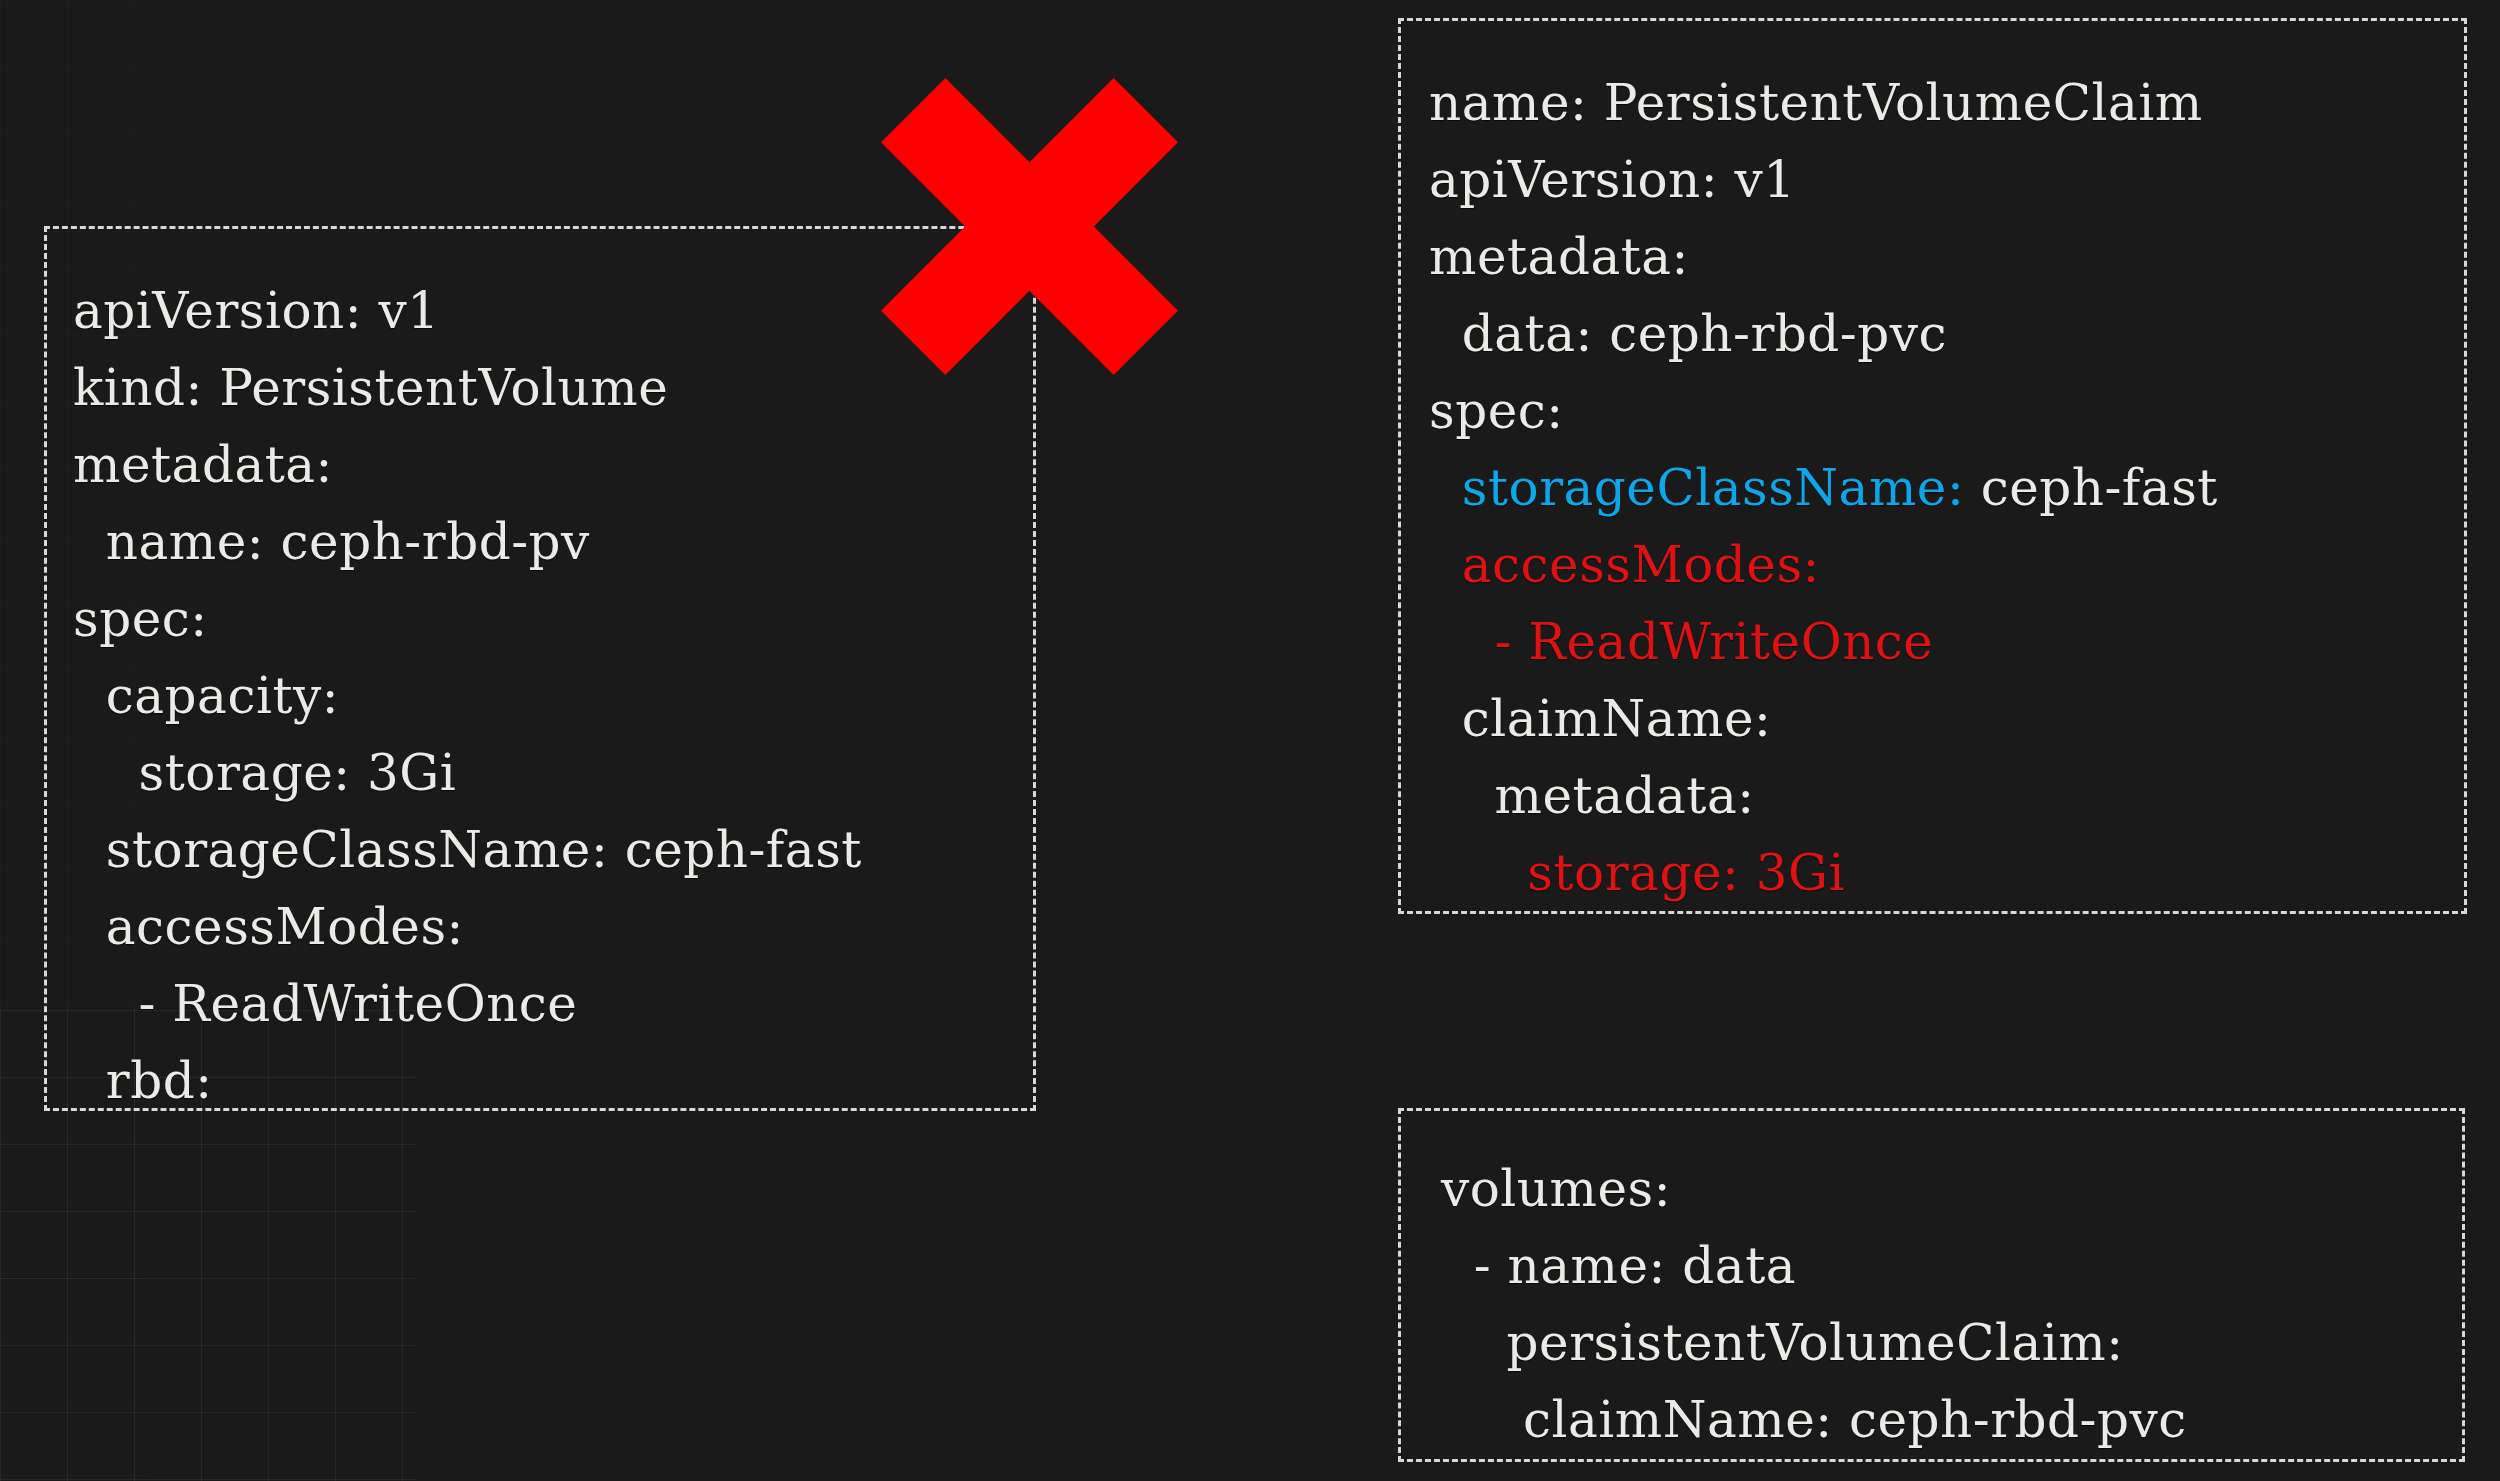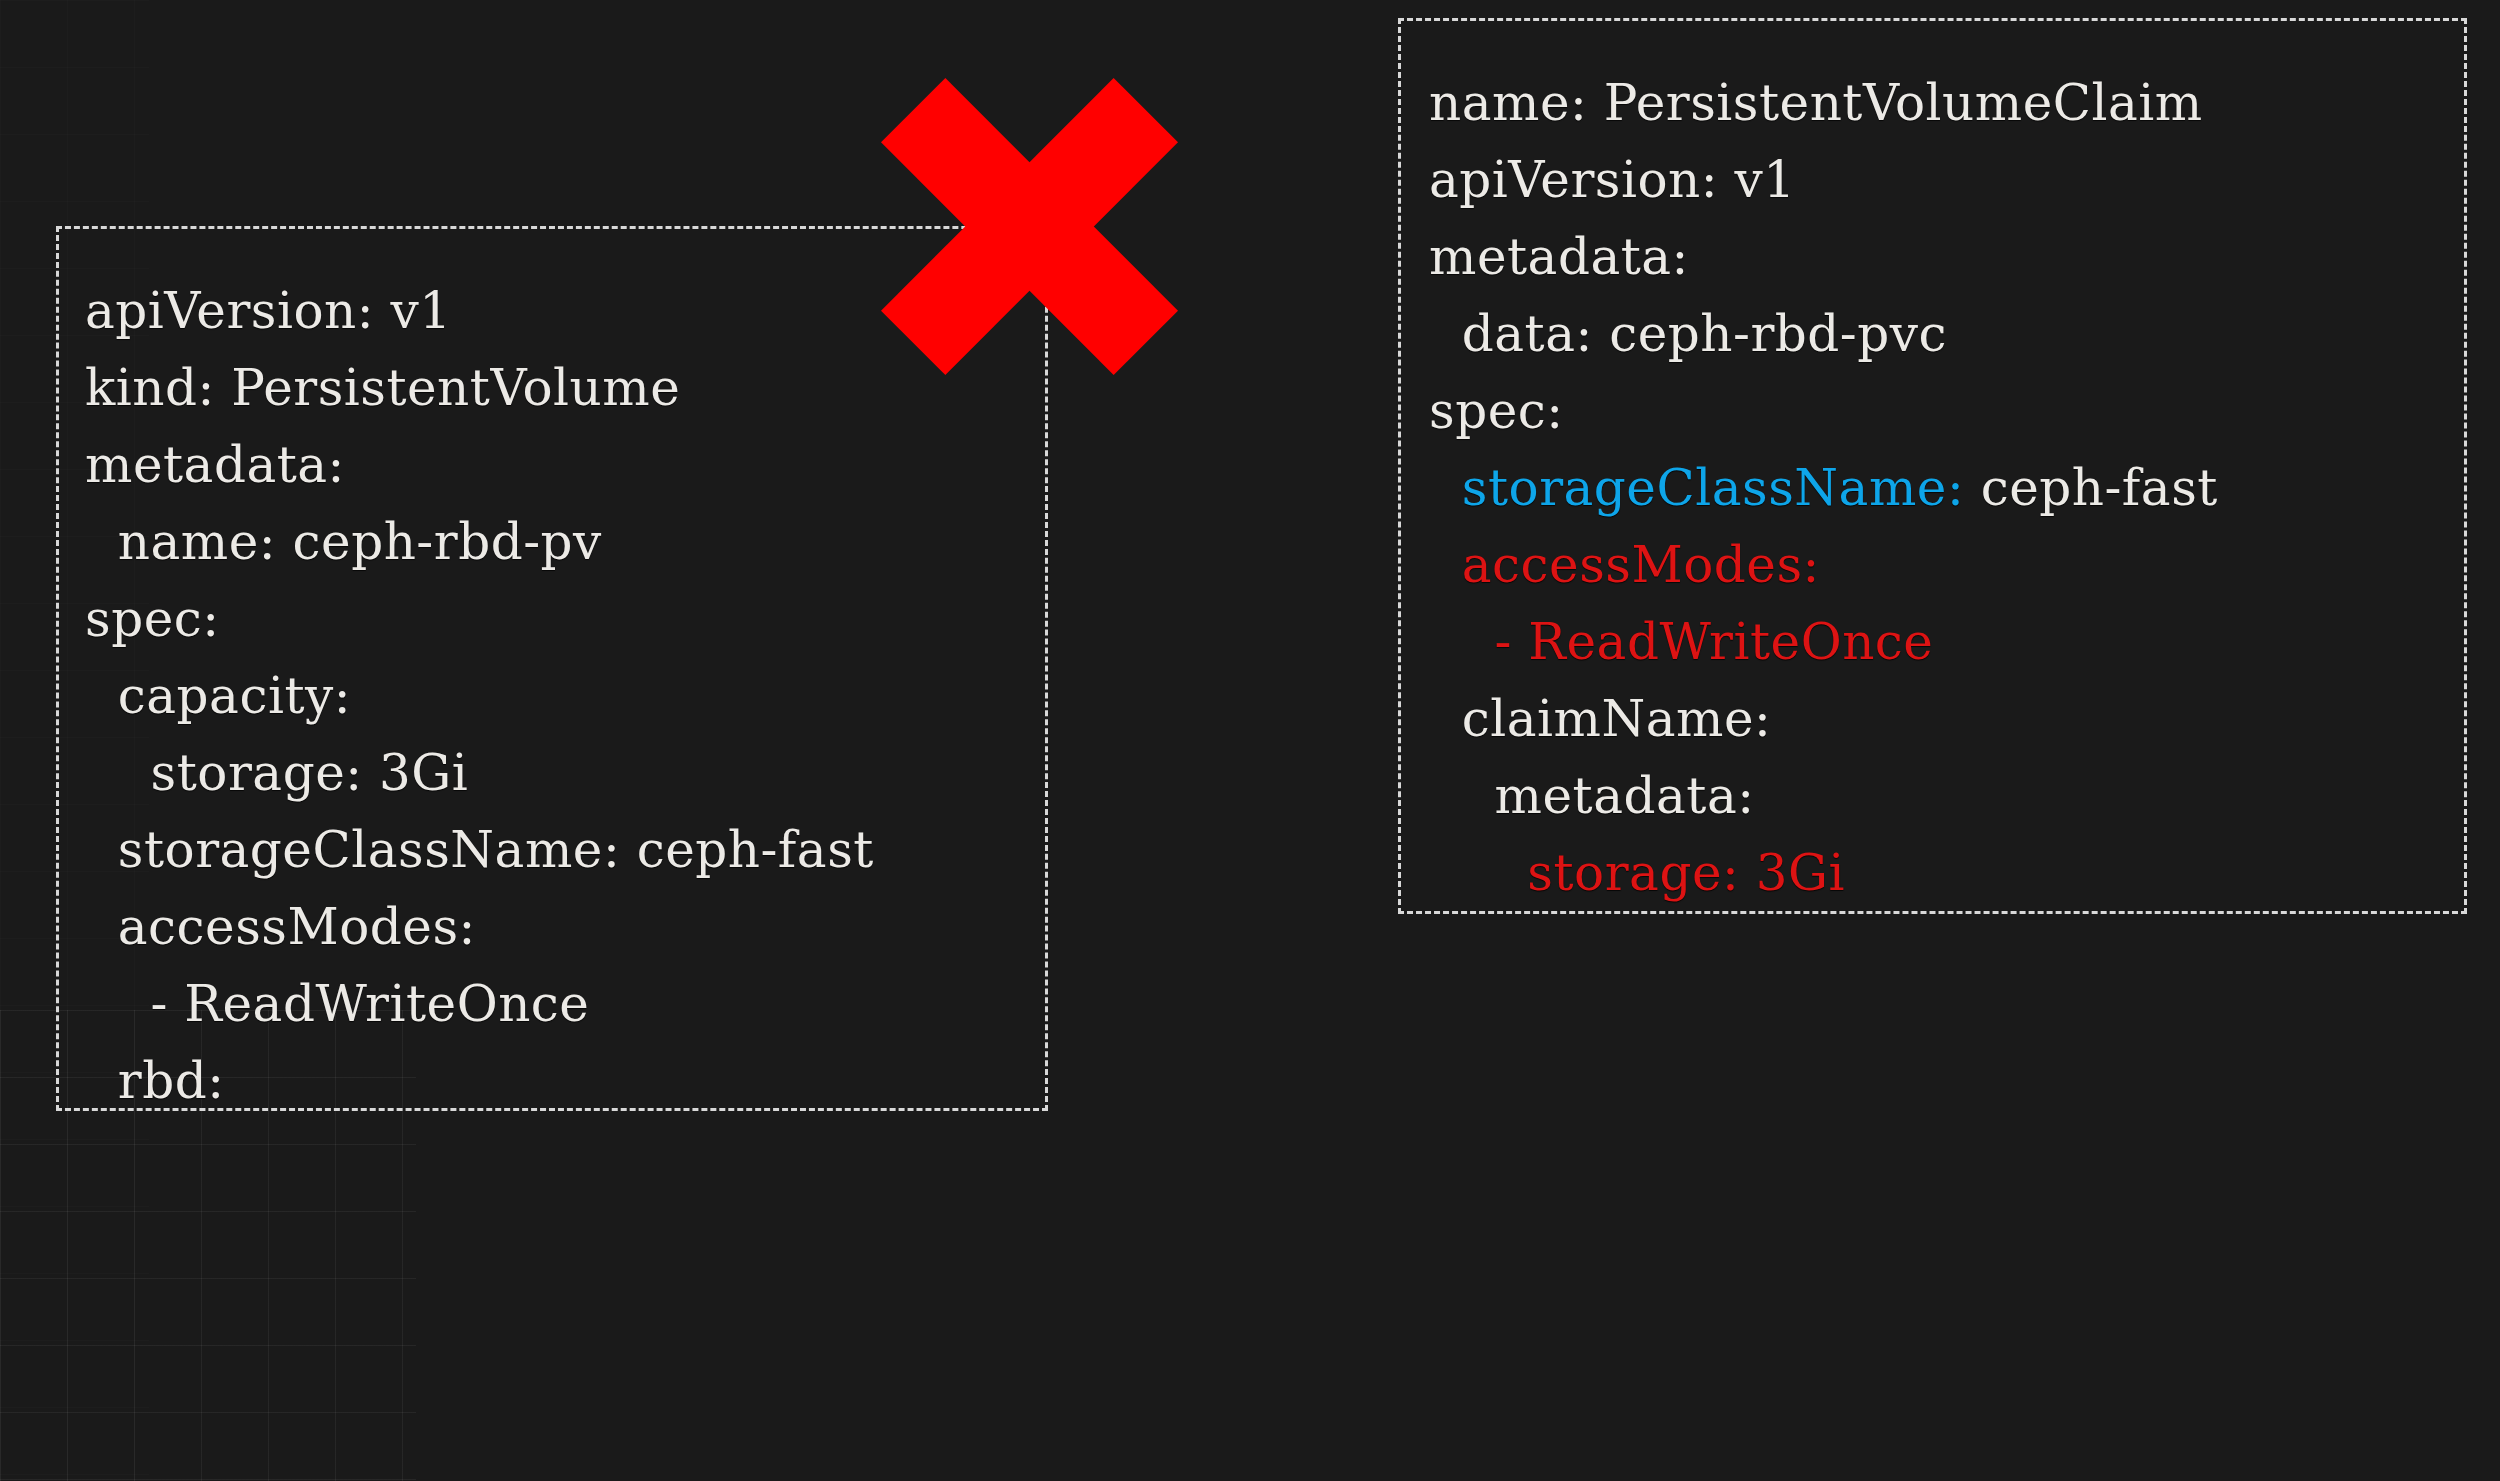--- a/index.html
+++ b/index.html
@@ -52,21 +52,21 @@
     line-height: 77px;
     color: #eceae6;
     white-space: pre;
     letter-spacing: 0.5px;
     text-shadow: 0 1px 1px rgba(0,0,0,.75);
   }
   .yaml-code .k-red { color: #0ea5e9; }
   .yaml-code .v-red { color: #dd1313; }
 
   
-  #box-pv   { left: 56px;   top: 226px;  width: 992px; height: 885px; }
+  #box-pv   { left: 44px;   top: 226px;  width: 992px; height: 885px; }
   #box-pvc  { left: 1398px; top: 18px;   width: 1069px; height: 896px; }
   #box-pod  { left: 1398px; top: 1108px; width: 1067px; height: 354px; }
 
   #box-pv   .yaml-code { padding: 44px 0 0 26px; }
   #box-pvc  .yaml-code { padding: 44px 0 0 28px; }
   #box-pod  .yaml-code { padding: 40px 0 0 40px; }
 
   
   .x-mark {
     position: absolute;
@@ -117,20 +117,26 @@
 <span>  data: ceph-rbd-pvc</span>
 <span>spec:</span>
 <span class="k-red">  storageClassName:</span><span> ceph-fast</span>
 <span class="v-red">  accessModes:</span>
 <span class="v-red">    - ReadWriteOnce</span>
 <span>  claimName:</span>
 <span>    metadata:</span>
 <span class="v-red">      storage: 3Gi</span></pre>
   </div>
 
+  <div class="yaml-box" id="box-pod">
+    <pre class="yaml-code"><span>volumes:</span>
+<span>  - name: data</span>
+<span>    persistentVolumeClaim:</span>
+<span>     claimName: ceph-rbd-pvc</span></pre>
+  </div>
 
   <div class="x-mark">
     <div class="bar a"></div>
     <div class="bar b"></div>
   </div>
 
 </div>
 
 
 </body></html>

